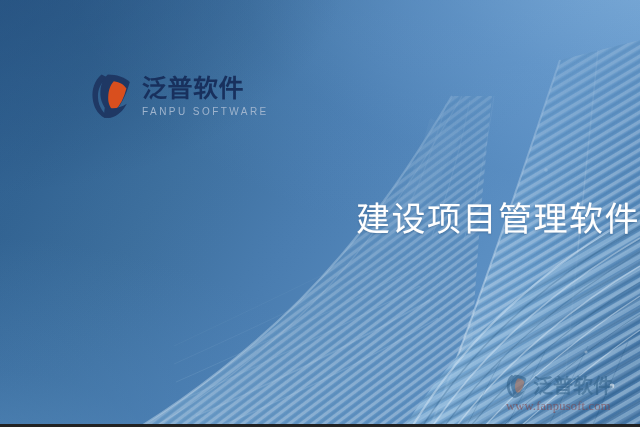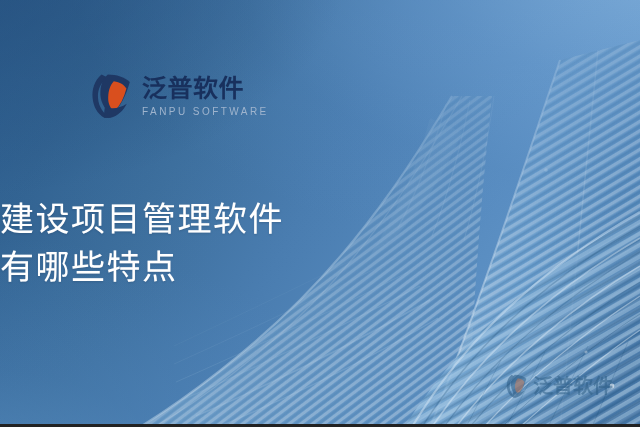--- a/index.html
+++ b/index.html
@@ -113,21 +113,21 @@
     letter-spacing: 2.45px;
     white-space: nowrap;
   }
 
   
   .headline {
     position: absolute;
     left: 0;
     right: 0;
     top: 196px;
-    text-align: left;
+    text-align: right;
     font-family: "DejaVu Serif", "Liberation Serif", serif;
     color: #ffffff;
     font-size: 34px;
     font-weight: 400;
     line-height: 1.40;
     letter-spacing: 1.5px;
     text-shadow:
       0 1px 2px rgba(18,48,82,0.28),
       0 0 1px rgba(255,255,255,0.35);
   }
@@ -355,30 +355,30 @@
       </svg>
     </span>
     <span class="logo-words">
       <span class="logo-cn">泛普软件</span>
       <span class="logo-en">FANPU SOFTWARE</span>
     </span>
   </div>
 
   <div class="headline">
     <span class="hl-line">建设项目管理软件</span>
-    <span class="hl-line">有哪些特点</span>
   </div>
 
   <div class="watermark">
     <div class="wm-row">
       <span class="wm-mark">
         <svg viewBox="0 0 42 46" xmlns="http://www.w3.org/2000/svg" aria-hidden="true">
           <path d="M10.5 1.5 C 3.2 7.8, 0.8 16.4, 1.6 25.0 C 2.4 33.9, 6.6 41.0, 13.2 44.8 L 20.0 44.8 C 12.4 41.1, 7.6 33.6, 7.0 25.0 C 6.4 16.6, 10.0 9.2, 16.6 4.6 Z" fill="#2a5a84" fill-opacity="0.85"></path>
           <path d="M16.8 1.5 C 25.8 1.5, 33.4 4.2, 38.8 9.0 C 35.2 22.0, 29.6 33.2, 21.6 41.6 C 14.2 37.2, 9.8 30.0, 9.4 21.4 C 9.0 12.4, 12.0 5.6, 16.8 1.5 Z" fill="#2a5a84" fill-opacity="0.85"></path>
           <path d="M22.8 8.2 C 29.0 9.0, 33.2 11.6, 35.4 15.6 C 33.0 25.2, 29.0 32.8, 23.4 38.6 C 19.2 35.2, 17.0 30.4, 17.2 24.4 C 17.4 17.2, 19.4 11.6, 22.8 8.2 Z" fill="#b06a4a" fill-opacity="0.85"></path>
           <path d="M14.0 33.4 C 20.4 36.6, 28.2 35.6, 35.8 30.8 C 32.2 38.0, 26.4 43.2, 19.6 44.8 L 13.4 44.8 C 13.0 41.2, 13.2 37.2, 14.0 33.4 Z" fill="#2a5a84" fill-opacity="0.85"></path>
         </svg>
       </span>
       <span class="wm-cn">泛普软件</span>
     </div>
+    <div class="wm-url">www.fanpusoft.com</div>
   </div>
 
 </div>
 
 </body></html>

